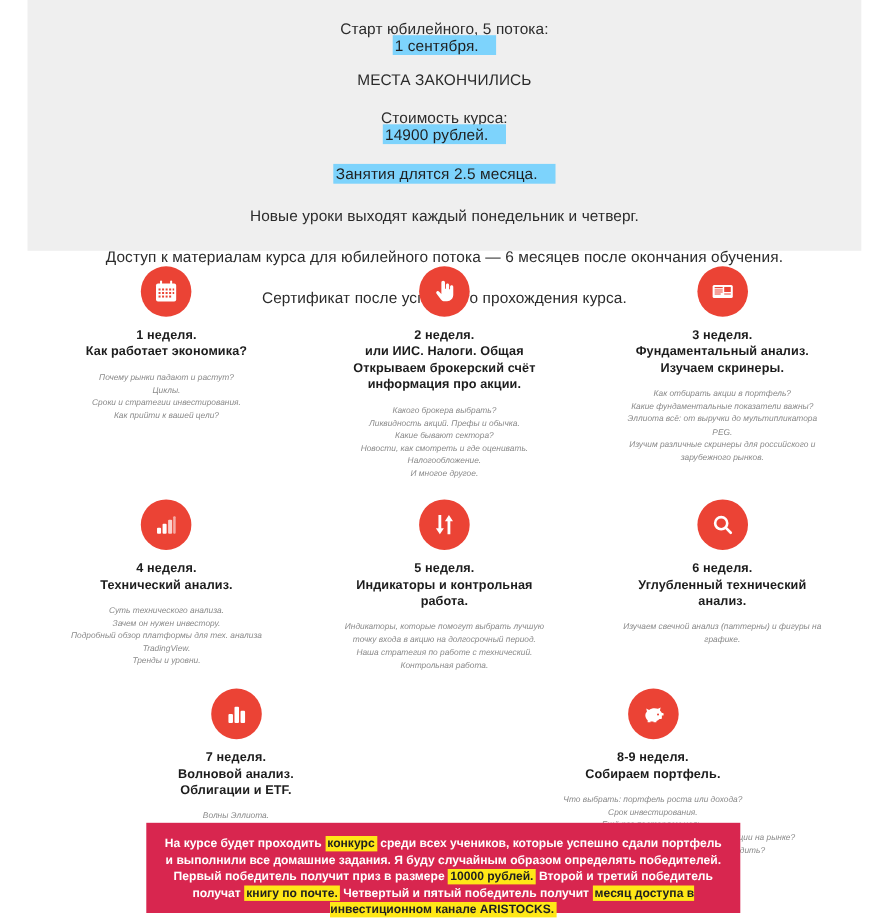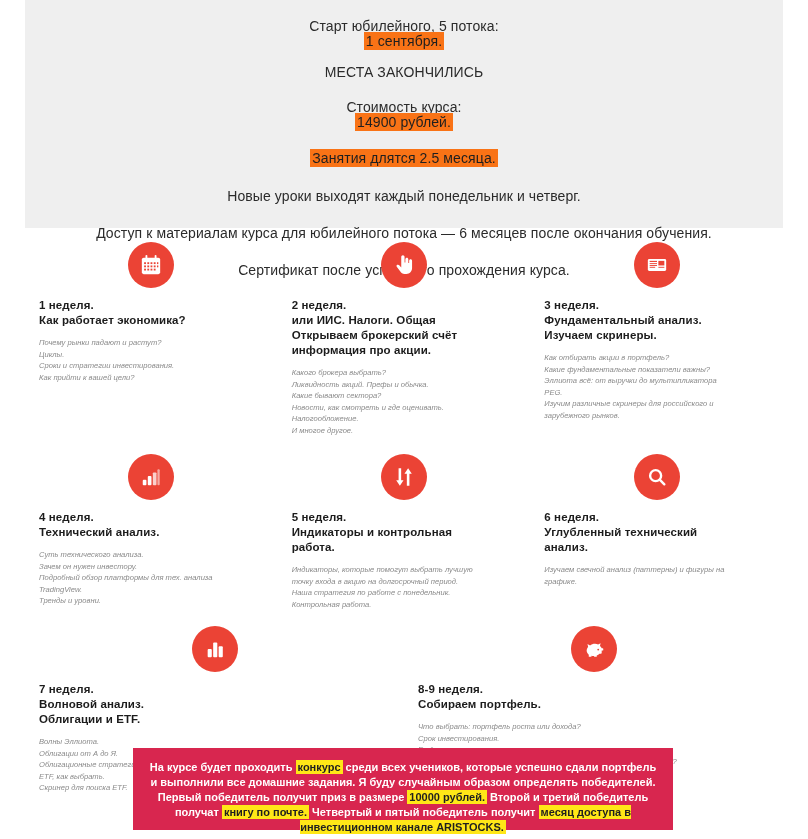--- a/index.html
+++ b/index.html
@@ -37,40 +37,41 @@
   .info-line.sp-1  { margin-top: 10px; }
   .info-line.sp-2  { margin-top: 2px; }
   .info-line.sp-3  { margin-top: 18px; }
   .info-line.sp-4  { margin-top: 22px; }
   .info-line.sp-5  { margin-top: 2px; }
   .info-line.sp-6  { margin-top: 23px; }
   .info-line.sp-7  { margin-top: 25px; }
   .info-line.sp-8  { margin-top: 24px; }
   .info-line.sp-9  { margin-top: 24px; }
   .hl {
-    background: #f97316;
+    background: #7dd3fc;
     color: #1f1f1f;
-    padding: 1px 2px 1px 2px;
+    padding: 1px 16px 1px 2px;
   }
 
   
   .weeks {
     position: absolute;
     left: 25px;
     top: 232px;
     width: 758px;
   }
   .week-row {
     display: flex;
     width: 100%;
   }
   .week-card {
     width: 33.333%;
     box-sizing: border-box;
     padding: 0 14px;
+    text-align: center;
   }
   .week-card.half { width: 50%; }
   .row-2 { margin-top: 8px; }
   .row-3 { margin-top: 6px; }
 
   .icon-circle {
     width: 46px;
     height: 46px;
     border-radius: 50%;
     background: #eb4335;
@@ -268,21 +269,21 @@
         </svg>
       </div>
       <div class="week-title">
         <div>5 неделя.</div>
         <div>Индикаторы и контрольная</div>
         <div>работа.</div>
       </div>
       <div class="week-desc">
         <div>Индикаторы, которые помогут выбрать лучшую</div>
         <div>точку входа в акцию на долгосрочный период.</div>
-        <div>Наша стратегия по работе с понедельник.</div>
+        <div>Наша стратегия по работе с технический.</div>
         <div>Контрольная работа.</div>
       </div>
     </div>
 
     <div class="week-card">
       <div class="icon-circle">
         <svg width="22" height="22" viewBox="0 0 24 24" fill="none" stroke="#ffffff" stroke-width="2.6">
           <circle cx="10.5" cy="10.5" r="6"></circle>
           <line x1="15.2" y1="15.2" x2="20" y2="20" stroke-linecap="round"></line>
         </svg>

